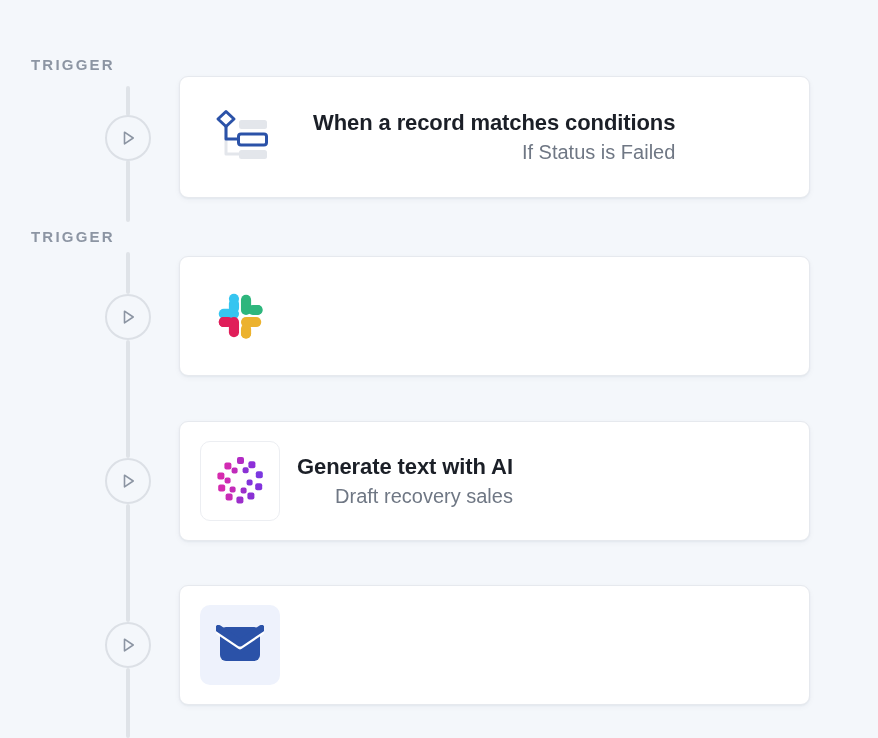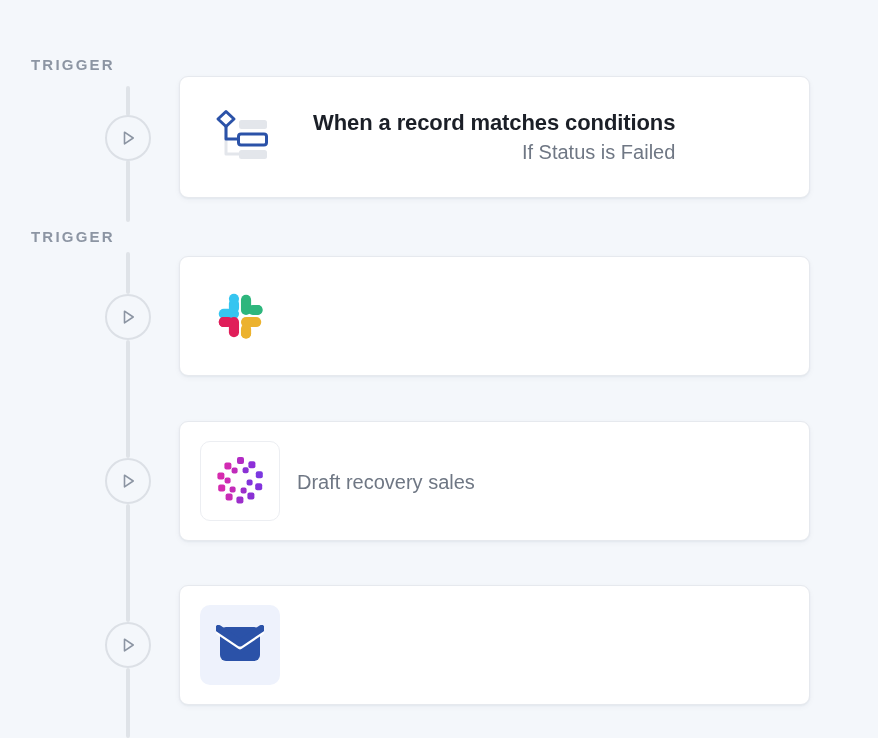--- a/index.html
+++ b/index.html
@@ -212,20 +212,21 @@
           <rect x="19.6" y="14.6" width="6" height="6" rx="2" fill="#C02BBA"></rect>
           <rect x="30.6" y="14.2" width="6" height="6" rx="2" fill="#8A30D4"></rect>
           <rect x="12.6" y="24.6" width="6" height="6" rx="2" fill="#CE2BB4"></rect>
           <rect x="34.6" y="26.6" width="6" height="6" rx="2" fill="#8233DC"></rect>
           <rect x="17.6" y="33.6" width="6" height="6" rx="2" fill="#C32BB8"></rect>
           <rect x="28.6" y="34.6" width="6" height="6" rx="2" fill="#9C2ECB"></rect>
         </g>
       </svg>
     </div>
     <div class="card-text">
+      <div class="card-title">Generate text with AI</div>
       <div class="card-sub">Draft recovery sales</div>
     </div>
   </div>
 
   <div class="card" style="top:585px; height:120px;">
     <div class="card-icon tile-blue">
       <svg width="48" height="40" viewBox="0 0 48 40">
         <path d="M4 8 a6 6 0 0 1 6-6 h28 a6 6 0 0 1 6 6 v22 a6 6 0 0 1 -6 6 h-28 a6 6 0 0 1 -6 -6 Z" fill="#2B52A8"></path>
         <path d="M2.5 7.5 L24 22 L45.5 7.5" fill="none" stroke="#FFFFFF" stroke-width="5" stroke-linecap="round" stroke-linejoin="round"></path>
         <path d="M2.5 3.5 L24 18 L45.5 3.5" fill="none" stroke="#2B52A8" stroke-width="7" stroke-linecap="round" stroke-linejoin="round"></path>

